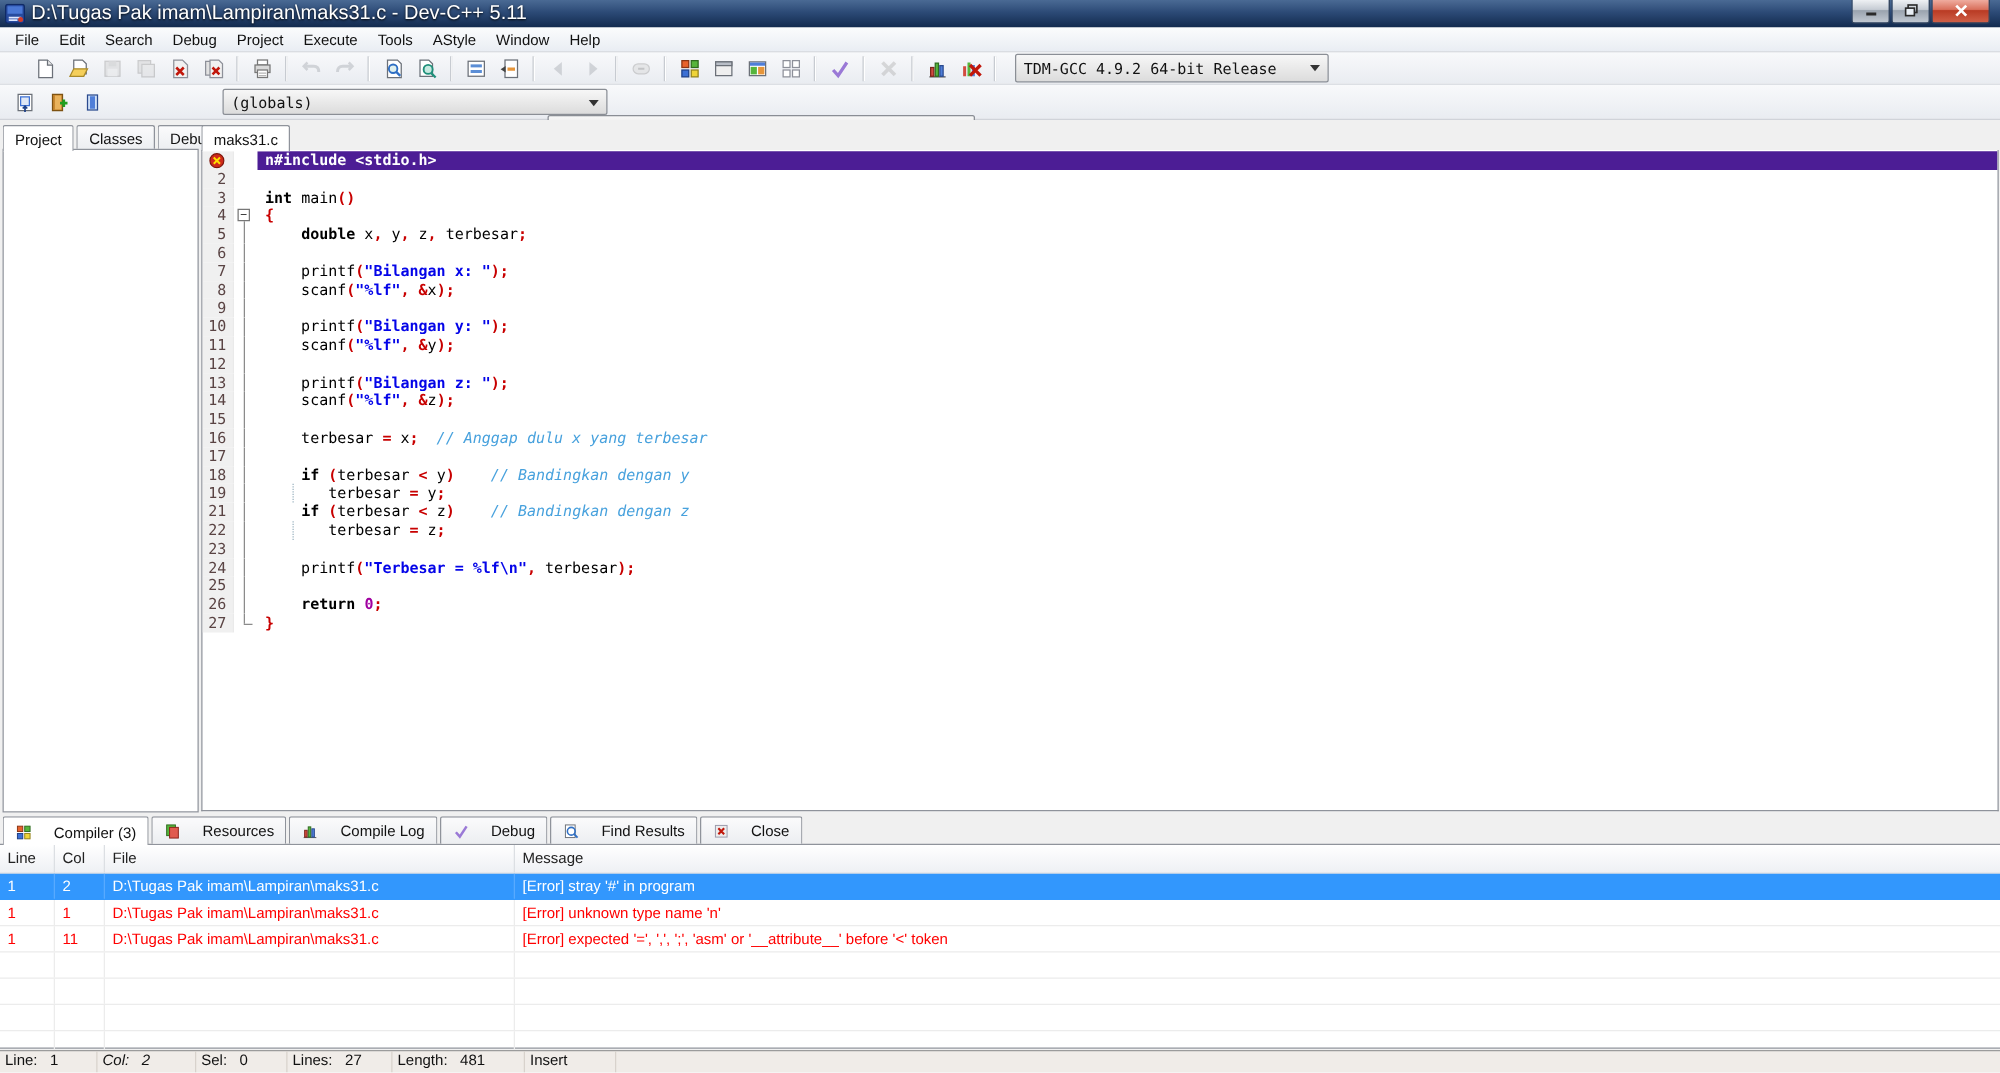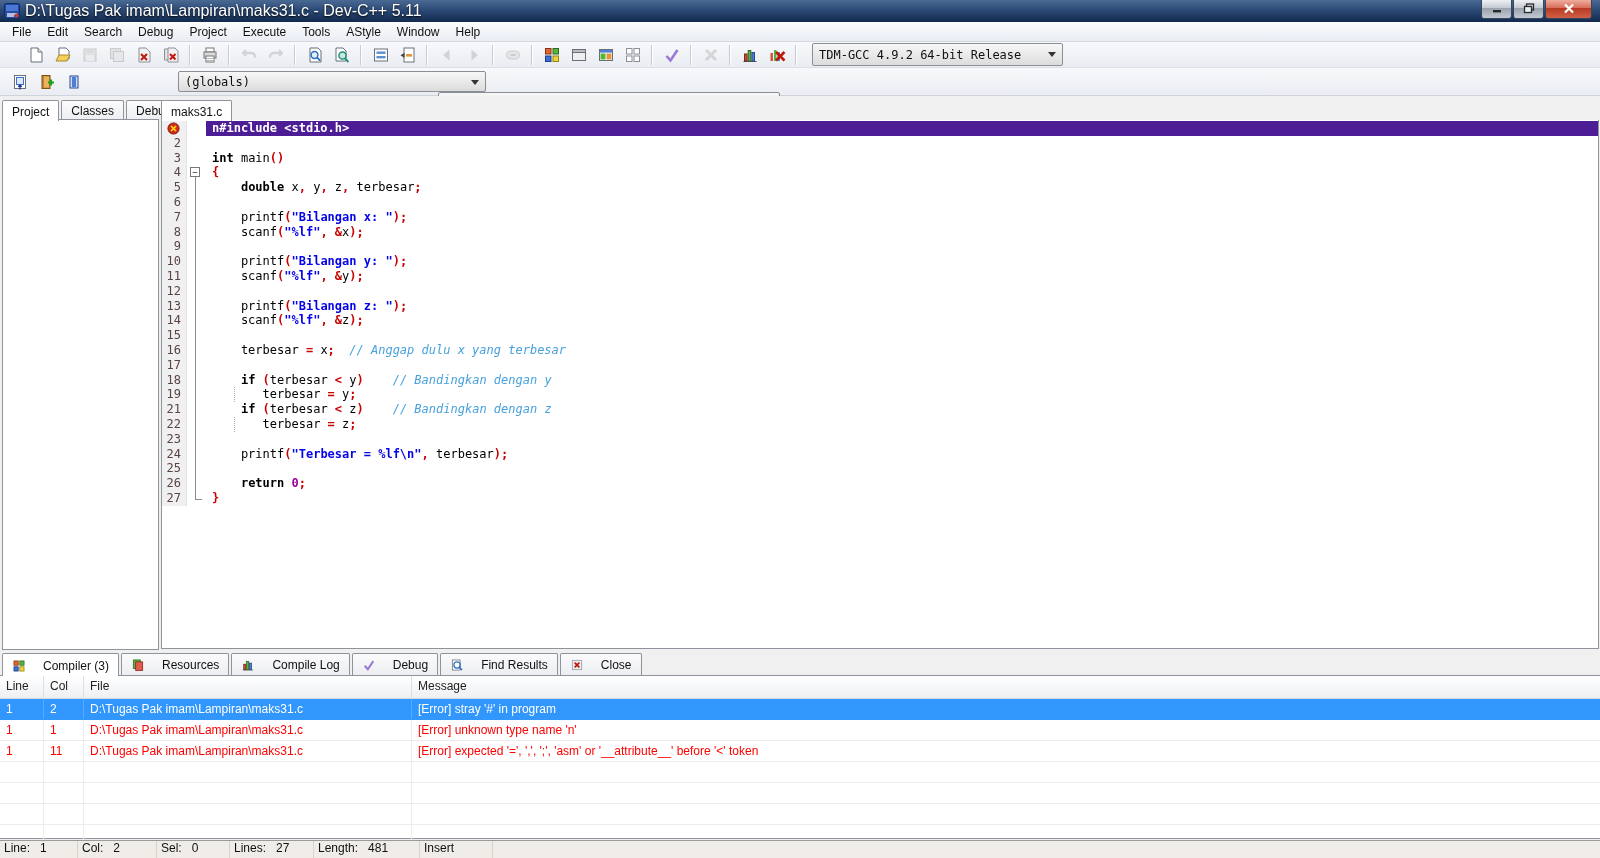--- a/index.html
+++ b/index.html
@@ -81,21 +81,21 @@
   .c-file{width:328px;flex:none;}
   .c-msg{flex:1;border-right:none;}
   .g-row.selected{background:#3297fd;color:#fff;border-bottom-color:#3297fd;}
   .g-row.selected .g-cell{border-right-color:#58aaff;}
   .g-row.error{color:#f00;}
 
   
   #statusbar{left:0;top:840px;width:1600px;height:18px;background:#f0ece8;border-top:1px solid #9b9b9b;display:flex;align-items:center;color:#111;}
   .sb-panel{height:100%;display:flex;align-items:flex-start;padding-left:4px;border-right:1px solid #d8d2cc;box-sizing:border-box;flex:none;}
   .sb-label{margin-right:10px;}
-  .sb-p0{width:78px;}.sb-p1{width:79px;}.sb-p2{width:73px;}.sb-p3{width:84px;}.sb-p4{width:106px;}.sb-p5{width:73px;}
+  .sb-p0{width:78px;}.sb-p1{width:79px;font-style:italic;}.sb-p2{width:73px;}.sb-p3{width:84px;}.sb-p4{width:106px;}.sb-p5{width:73px;}
   .sb-fill{flex:1;border-right:none;}
 </style>
 </head>
 <body>
 
 <div id="titlebar" class="px">
   <span id="app-icon">
     <svg viewBox="0 0 16 16">
         <rect x="0.5" y="0.5" width="15" height="15" rx="2" fill="#274b9e" stroke="#102a66"></rect>
         <rect x="2" y="2" width="12" height="6" fill="#4a77d4"></rect>

